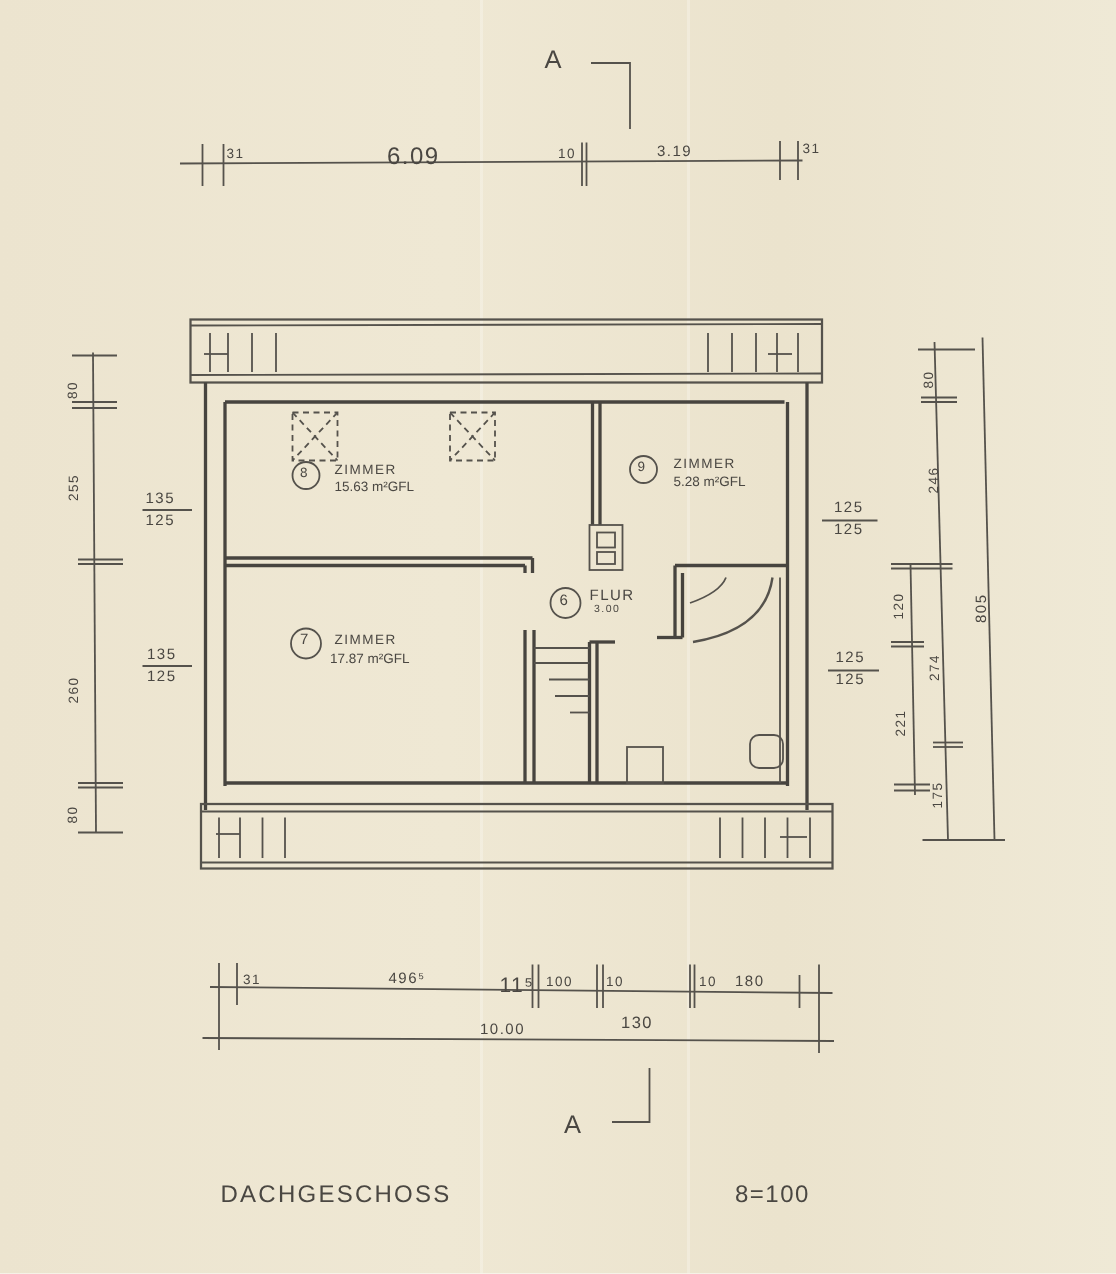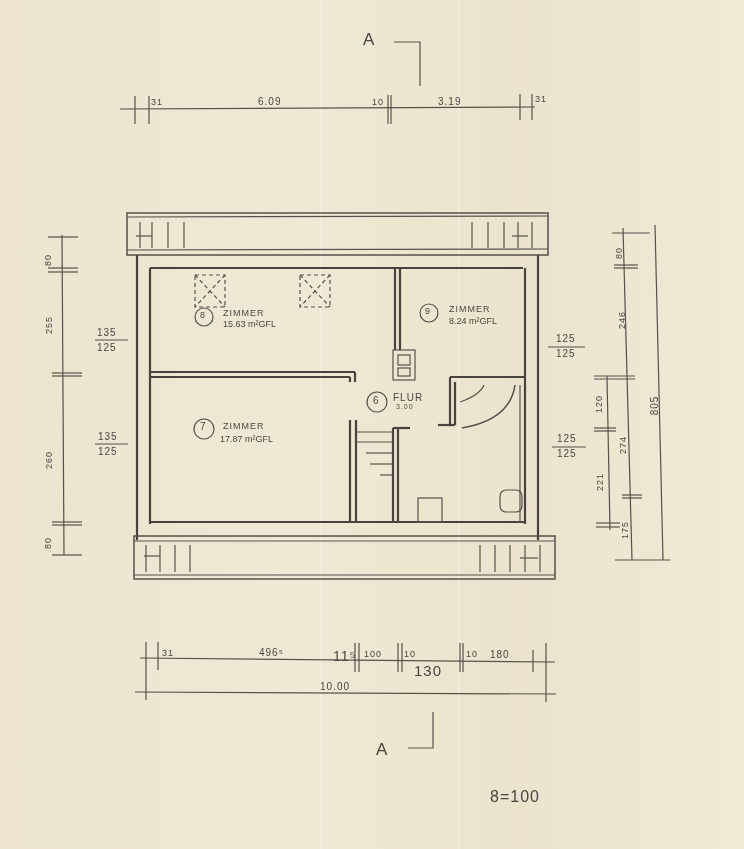--- a/index.html
+++ b/index.html
@@ -164,32 +164,32 @@
       <circle cx="429" cy="313" r="9"></circle>
       <circle cx="204" cy="429" r="10"></circle>
       <circle cx="377" cy="402" r="10"></circle>
     </g>
   </svg>
 
   <div class="lbl" style="left:363px;top:30px;font-size:17px">A</div>
   <div class="lbl" style="left:376px;top:740px;font-size:17px">A</div>
 
   <div class="lbl" style="left:151px;top:97px;font-size:9px">31</div>
-  <div class="lbl" style="left:258px;top:96px;font-size:10px">6.09</div>
+  <div class="lbl" style="left:258px;top:96px;font-size:16px">6.09</div>
   <div class="lbl" style="left:372px;top:97px;font-size:9px">10</div>
   <div class="lbl" style="left:438px;top:96px;font-size:10px">3.19</div>
   <div class="lbl" style="left:535px;top:94px;font-size:9px">31</div>
 
   <div class="lbl" style="left:200px;top:310px;font-size:9px">8</div>
   <div class="lbl" style="left:223px;top:308px;font-size:9px">ZIMMER</div>
   <div class="lbl" style="left:223px;top:319px;font-size:9px;letter-spacing:0">15.63 m²GFL</div>
 
   <div class="lbl" style="left:425px;top:306px;font-size:9px">9</div>
   <div class="lbl" style="left:449px;top:304px;font-size:9px">ZIMMER</div>
-  <div class="lbl" style="left:449px;top:316px;font-size:9px;letter-spacing:0">8.24 m²GFL</div>
+  <div class="lbl" style="left:449px;top:316px;font-size:9px;letter-spacing:0">5.28 m²GFL</div>
 
   <div class="lbl" style="left:200px;top:421px;font-size:10px">7</div>
   <div class="lbl" style="left:223px;top:421px;font-size:9px">ZIMMER</div>
   <div class="lbl" style="left:220px;top:434px;font-size:9px;letter-spacing:0">17.87 m²GFL</div>
 
   <div class="lbl" style="left:373px;top:395px;font-size:10px">6</div>
   <div class="lbl" style="left:393px;top:392px;font-size:10px">FLUR</div>
   <div class="lbl" style="left:396px;top:403px;font-size:7px">3.00</div>
 
   <div class="lbl" style="left:42px;top:255px;font-size:9px;transform:rotate(-90deg)">80</div>
@@ -213,19 +213,20 @@
   <div class="lbl" style="left:613px;top:315px;font-size:9px;transform:rotate(-90deg)">246</div>
   <div class="lbl" style="left:614px;top:440px;font-size:9px;transform:rotate(-90deg)">274</div>
   <div class="lbl" style="left:616px;top:525px;font-size:9px;transform:rotate(-90deg)">175</div>
   <div class="lbl" style="left:645px;top:400px;font-size:10px;transform:rotate(-90deg)">805</div>
 
   <div class="lbl" style="left:162px;top:648px;font-size:9px">31</div>
   <div class="lbl" style="left:259px;top:647px;font-size:10px">496⁵</div>
   <div class="lbl" style="left:333px;top:648px;font-size:14px">11⁵</div>
   <div class="lbl" style="left:364px;top:649px;font-size:9px">100</div>
   <div class="lbl" style="left:404px;top:649px;font-size:9px">10</div>
-  <div class="lbl" style="left:414px;top:662px;font-size:15px">130</div>
+  <div class="lbl" style="left:414px;top:676px;font-size:11px">130</div>
   <div class="lbl" style="left:466px;top:649px;font-size:9px">10</div>
   <div class="lbl" style="left:490px;top:649px;font-size:10px">180</div>
   <div class="lbl" style="left:320px;top:681px;font-size:10px">10.00</div>
 
+  <div class="lbl" style="left:147px;top:788px;font-size:16px;letter-spacing:1.5px">DACHGESCHOSS</div>
   <div class="lbl" style="left:490px;top:788px;font-size:16px">8=100</div>
 </div>
 
 </body></html>

